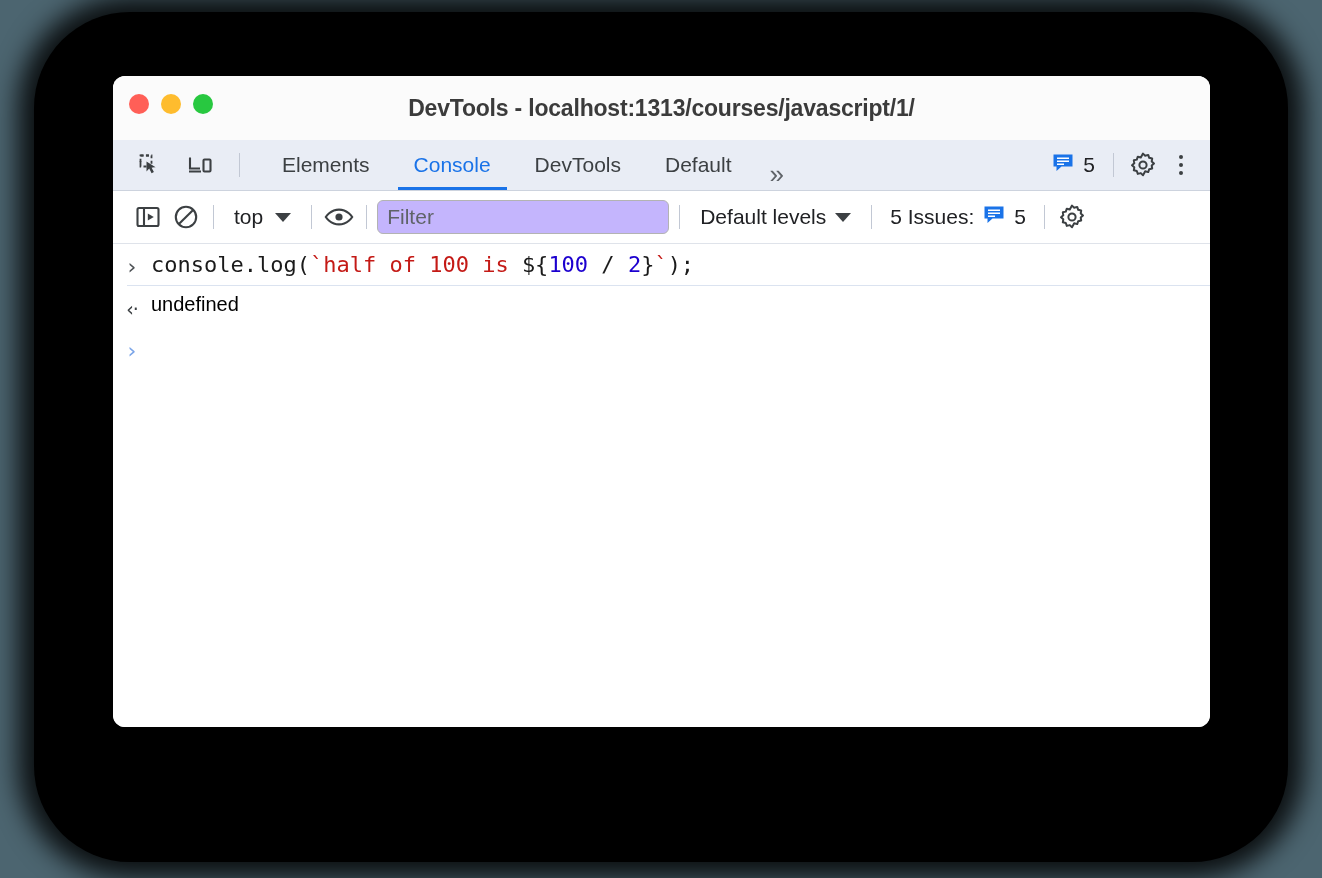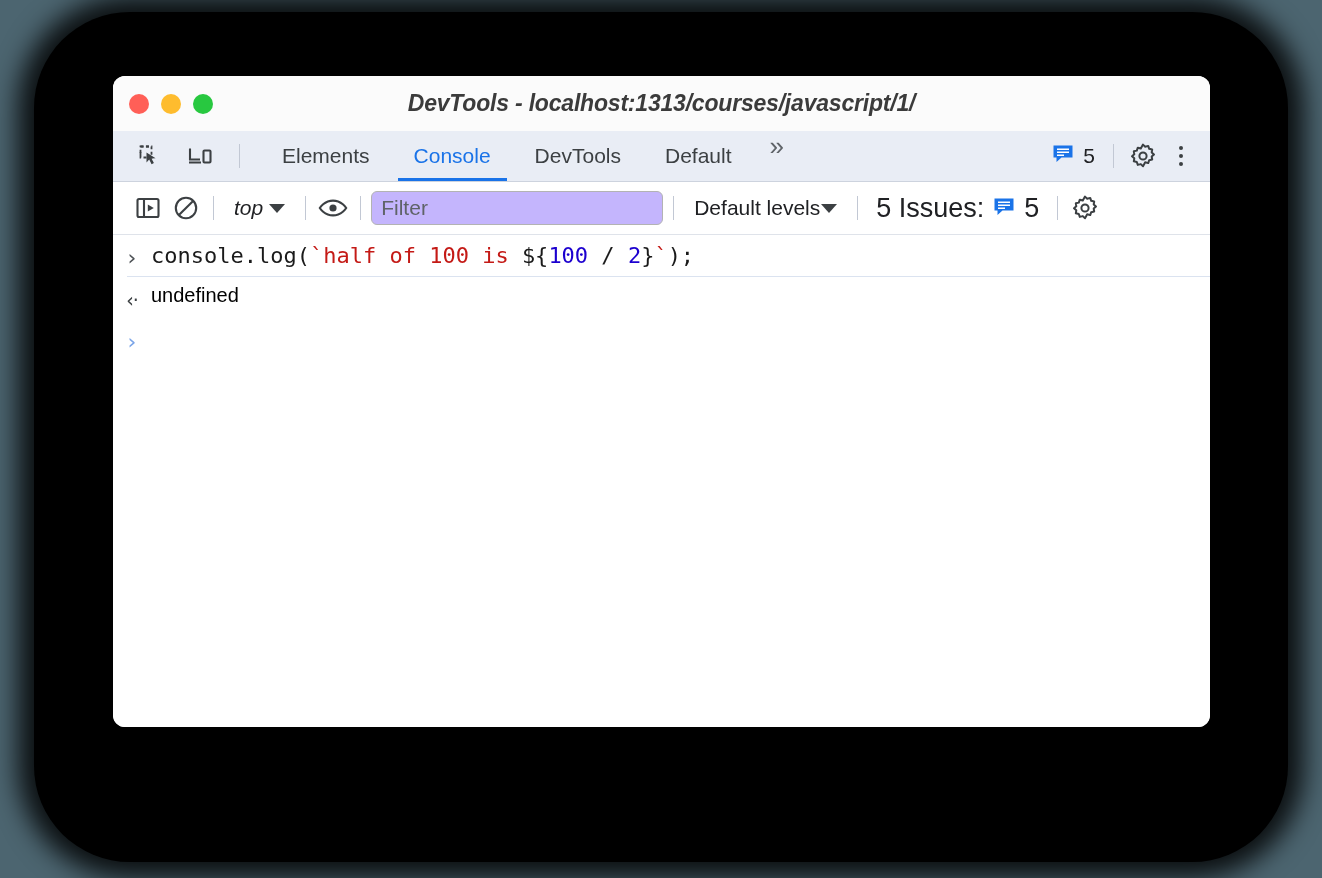--- a/index.html
+++ b/index.html
@@ -37,27 +37,26 @@
     height: 651px;
     background: #ffffff;
     border-radius: 12px;
     overflow: hidden;
     display: flex;
     flex-direction: column;
   }
 
   
   .titlebar {
-    height: 55px;
+    height: 64px;
     background: #fbfbfb;
     position: relative;
     flex: 0 0 auto;
     display: flex;
     align-items: center;
-    font-style: italic;
   }
   .traffic {
     position: absolute;
     left: 16px;
     top: 0;
     height: 55px;
     display: flex;
     align-items: center;
     gap: 12px;
   }
@@ -87,21 +86,21 @@
     position: relative;
   }
   .tabbar-left { display: flex; align-items: center; gap: 16px; }
   .icon-btn {
     width: 34px; height: 34px;
     display: flex; align-items: center; justify-content: center;
     color: #3c4043;
   }
   .vsep { width: 1px; height: 24px; background: #c2c8d4; margin: 0 6px; }
 
-  .tabs { display: flex; align-items: flex-start; margin-left: 14px; height: 100%; }
+  .tabs { display: flex; align-items: flex-end; margin-left: 14px; height: 100%; }
   .tab {
     font-size: 21px;
     color: #3c4043;
     padding: 0 22px;
     height: 100%;
     display: flex;
     align-items: center;
     position: relative;
     white-space: nowrap;
   }
@@ -146,25 +145,24 @@
     height: 53px;
     background: #ffffff;
     border-bottom: 1px solid #dfe3ea;
     display: flex;
     align-items: center;
     padding: 0 14px 0 18px;
     gap: 4px;
     flex: 0 0 auto;
   }
   .ctx-select {
-    display: flex; align-items: center; gap: 6px;
+    display: flex; align-items: center; gap: 12px;
     font-size: 21px; color: #202124;
     padding: 0 10px;
     white-space: nowrap;
-    font-style: italic;
   }
   .caret {
     width: 0; height: 0;
     border-left: 8px solid transparent;
     border-right: 8px solid transparent;
     border-top: 9px solid #3c4043;
   }
   .filter-input {
     width: 292px;
     height: 34px;
@@ -172,28 +170,28 @@
     border-radius: 6px;
     font-family: "Liberation Sans", sans-serif;
     font-size: 21px;
     color: #202124;
     padding: 0 9px;
     background: #c4b5fd;
     outline: none;
   }
   .filter-input::placeholder { color: #5f6368; }
   .levels {
-    display: flex; align-items: center; gap: 1px;
+    display: flex; align-items: center; gap: 9px;
     font-size: 21px; color: #202124;
     padding: 0 10px;
     white-space: nowrap;
   }
   .issues-inline {
     display: flex; align-items: center; gap: 9px;
-    font-size: 27px; color: #202124;
+    font-size: 21px; color: #202124;
     padding: 0 8px;
     white-space: nowrap;
   }
 
   
   .console-body {
     flex: 1 1 auto;
     background: #ffffff;
     overflow: hidden;
     font-family: "DejaVu Sans Mono", monospace;

